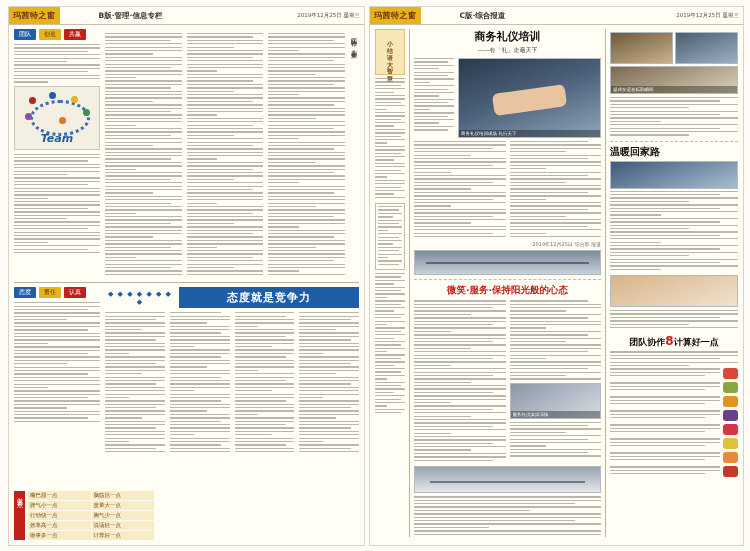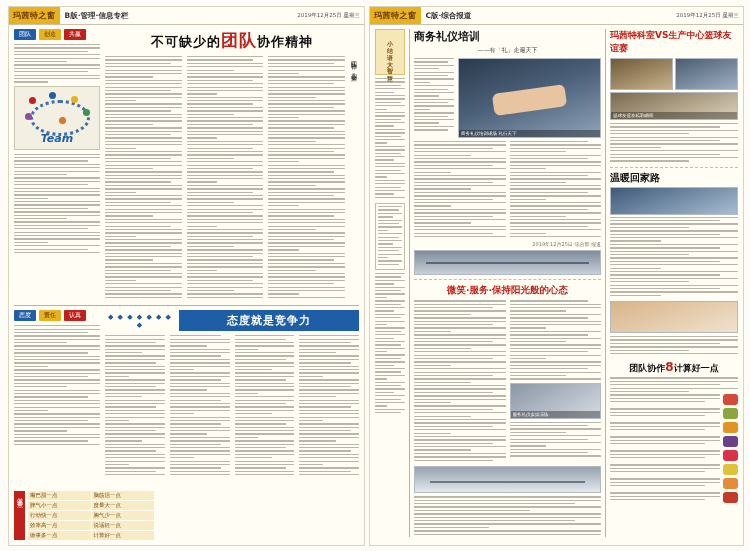--- a/index.html
+++ b/index.html
@@ -5,21 +5,21 @@
   html,body{margin:0;padding:0;background:#ffffff;}
   body{width:750px;height:551px;font-family:"DejaVu Sans","Liberation Sans",sans-serif;}
   .page{position:relative;width:750px;height:551px;background:#fdfcf6;overflow:hidden;}
 
   
   .sheet{position:absolute;top:6px;background:#fffdf4;border:1px solid #d9d4c2;overflow:hidden;}
   .sheetB{left:8px;width:355px;height:538px;}
   .sheetC{left:369px;width:373px;height:538px;}
 
   
-  .masthead{display:flex;align-items:stretch;height:17px;border-bottom:1px solid #c8c2ae;}
+  .masthead{display:flex;align-items:stretch;height:17px;border-bottom:1px solid #c8c2ae;gap:34px;}
   .mast-logo{background:#e8b21d;color:#6d3b10;font-size:8px;font-weight:bold;padding:0 4px;display:flex;align-items:center;letter-spacing:.5px;}
   .mast-sec{font-size:7.5px;color:#333;display:flex;align-items:center;padding:0 5px;font-weight:bold;}
   .mast-date{margin-left:auto;font-size:5.5px;color:#555;display:flex;align-items:center;padding:0 4px;}
 
   
   .txt{--lh:3.4px;}
   .txt i{display:block;height:1.3px;background:#8e8a80;opacity:.62;margin-bottom:2.1px;border-radius:.5px;}
   .txt i.s{width:62%}
   .txt i.m{width:86%}
   .txt i.l{width:100%}
@@ -46,21 +46,21 @@
   .boxed{border:1px solid #c2bca8;padding:3px;}
   .yellowbox{background:#f6e7b6;border:1px solid #d8c078;}
 
   .fruit{width:15px;height:11px;border-radius:3px;display:inline-block;}
 
   .teamgraphic{position:relative;height:62px;background:#f3efe2;border:1px solid #cdc7b2;overflow:hidden;}
   .teamgraphic .ring{position:absolute;left:50%;top:46%;width:54px;height:30px;margin-left:-27px;margin-top:-15px;border-radius:50%;border:3px dotted #3f6fb0;}
   .teamgraphic .word{position:absolute;left:50%;bottom:4px;transform:translateX(-50%);font-size:11px;font-weight:bold;color:#1f5fa8;font-style:italic;}
   .teamgraphic .p{position:absolute;width:7px;height:7px;border-radius:50%;}
 
-  .smallhead{font-size:8.5px;font-weight:bold;text-align:left;color:#111;}
+  .smallhead{font-size:8.5px;font-weight:bold;text-align:center;color:#111;}
   .redhead{font-size:9.5px;font-weight:bold;text-align:center;color:#c0211a;}
   .footer-grid{display:grid;grid-template-columns:1fr 1fr;gap:1px;}
   .fgrid-cell{background:#f7ecc6;font-size:5.5px;color:#7a4a10;padding:1px 2px;}
 
   .hr-dash{height:0;border-top:1px dashed #c3bda9;}
   .diamonds{font-size:7px;color:#1e5ea6;letter-spacing:1px;text-align:center;}
 </style>
 </head>
 <body>
 
@@ -136,23 +136,20 @@
           <i class="l"></i>
             <i class="l"></i>
             <i class="xs"></i>
             <i class="l"></i>
             <i class="m"></i>
             <i class="l"></i>
         </div>
       </div>
 
       <div class="col" style="flex:1;">
-        <h2 class="head">
-          <span>不可缺少的</span><span class="head-red" style="font-size:17px">团队</span><span>协作精神</span>
-        </h2>
 
         <div style="display:flex;gap:5px;margin-top:4px;">
           <div class="txt" style="flex:1">
             <i class="l"></i>
               <i class="l"></i>
               <i class="m"></i>
               <i class="l"></i>
               <i class="l"></i>
               <i class="l"></i>
             <i class="s"></i>
@@ -975,21 +972,20 @@
             <i class="l"></i>
             <i class="xs"></i>
             <i class="l"></i>
             <i class="l"></i>
         </div>
       </div>
 
       <div class="rule" style="width:1px"></div>
 
       <div style="width:128px;display:flex;flex-direction:column;">
-        <div class="smallhead" style="color:#c0211a;font-size:9px">玛茜特科室VS生产中心篮球友谊赛</div>
 
         <div style="display:flex;gap:2px;margin-top:3px;">
           <div class="photo" style="flex:1;height:30px;background:linear-gradient(160deg,#6f5a3a,#c9b18a);"></div>
           <div class="photo" style="flex:1;height:30px;background:linear-gradient(160deg,#4b5d72,#9fb0c2);"></div>
         </div>
         <div class="photo" style="height:26px;margin-top:2px;background:linear-gradient(160deg,#7a6a4f,#ddd2bb);">
           <div class="cap">篮球友谊赛精彩瞬间</div>
         </div>
         <div class="txt" style="margin-top:3px">
           <i class="l"></i>

